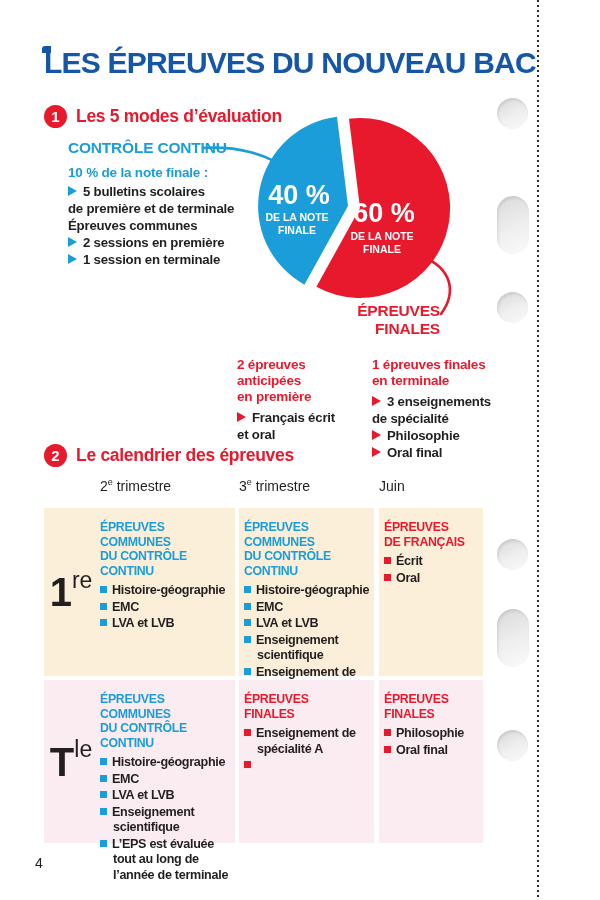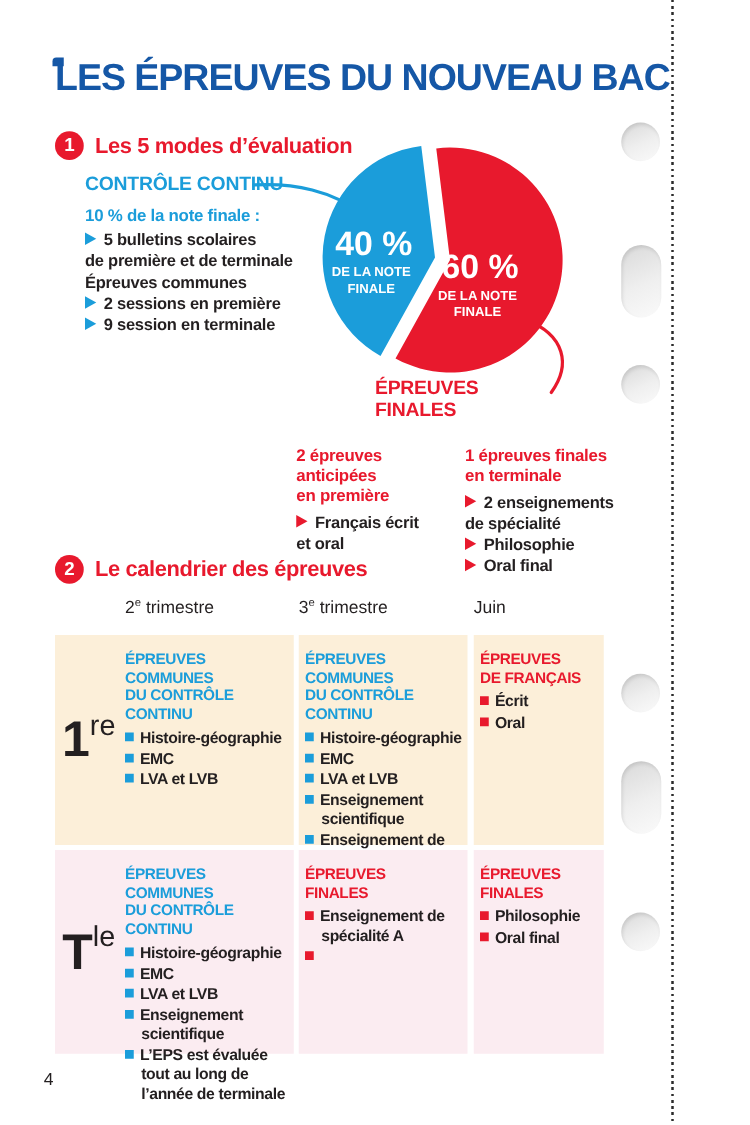--- a/index.html
+++ b/index.html
@@ -19,21 +19,21 @@
   
   .cc{left:68px;top:139px;width:215px;}
   .cc-title{color:#1b9dda;font-weight:bold;font-size:15.5px;margin-bottom:6px;letter-spacing:-0.2px;}
   .cc-sub{color:#1b9dda;font-weight:bold;font-size:13.5px;margin:8px 0 3px 0;letter-spacing:-0.2px;}
   .il{font-size:13.2px;font-weight:bold;line-height:17px;letter-spacing:-0.2px;}
   .tri{display:inline-block;width:0;height:0;border-style:solid;border-width:5.5px 0 5.5px 9px;
        border-color:transparent transparent transparent #1b9dda;margin-right:6px;}
   .tri.red{border-left-color:#e8192d;}
 
   
-  .ef-title{left:300px;top:302px;width:140px;text-align:left;color:#e8192d;font-weight:bold;
+  .ef-title{left:300px;top:302px;width:140px;text-align:right;color:#e8192d;font-weight:bold;
             font-size:15.5px;letter-spacing:-0.2px;}
   .ef-col{font-size:13.2px;margin-top:32px;}
   .ef-head{color:#e8192d;font-weight:bold;font-size:13.5px;line-height:16px;letter-spacing:-0.2px;}
   .ef-items{margin-top:4px;}
 
   
   .overlay{left:0;top:0;pointer-events:none;}
   .overlay text{font-family:"Liberation Sans","DejaVu Sans",sans-serif;font-weight:bold;fill:#fff;}
 
   
@@ -83,21 +83,21 @@
     <div class="sec-label">Les 5 modes d’évaluation</div>
   </div>
 
   <div class="abs cc">
     <div class="cc-title">CONTRÔLE CONTINU</div>
     <div class="cc-sub">10 % de la note finale :</div>
     <div class="il"><span class="tri"></span><span>5 bulletins scolaires</span></div>
     <div class="il">de première et de terminale</div>
     <div class="il">Épreuves communes</div>
     <div class="il"><span class="tri"></span><span>2 sessions en première</span></div>
-    <div class="il"><span class="tri"></span><span>9 session en terminale</span></div>
+    <div class="il"><span class="tri"></span><span>1 session en terminale</span></div>
   </div>
 
   <svg class="abs overlay" width="600" height="900" viewBox="0 0 600 900">
     <path d="M 203 148 C 235 146 267 153 289 171" fill="none" stroke="#1b9dda" stroke-width="2.6" stroke-linecap="round"></path>
     <path d="M 421 256 C 452 268 457 292 441 314" fill="none" stroke="#e8192d" stroke-width="2.6" stroke-linecap="round"></path>
     <path d="M 348 206 L 337 116.7 A 90 90 0 0 0 304.4 284.7 Z" fill="#1b9dda"></path>
     <path d="M 360 208 L 316.4 286.7 A 90 90 0 1 0 349 118.7 Z" fill="#e8192d"></path>
     <text x="299" y="204" font-size="27" text-anchor="middle">40 %</text>
     <text x="297" y="221" font-size="10.5" text-anchor="middle">DE LA NOTE</text>
     <text x="297" y="234" font-size="10.5" text-anchor="middle">FINALE</text>
@@ -118,21 +118,21 @@
       <div class="il">et oral</div>
     </div>
   </div>
 
   <div class="abs ef-col" style="left:372px;top:325px;width:130px;">
     <div class="ef-head">
       <div>1 épreuves finales</div>
       <div>en terminale</div>
     </div>
     <div class="ef-items">
-      <div class="il"><span class="tri red"></span><span>2 enseignements</span></div>
+      <div class="il"><span class="tri red"></span><span>3 enseignements</span></div>
       <div class="il">de spécialité</div>
       <div class="il"><span class="tri red"></span><span>Philosophie</span></div>
       <div class="il"><span class="tri red"></span><span>Oral final</span></div>
     </div>
   </div>
 
   <div class="abs sec-head" style="left:44px;top:444px;">
     <div class="badge">2</div>
     <div class="sec-label">Le calendrier des épreuves</div>
   </div>

